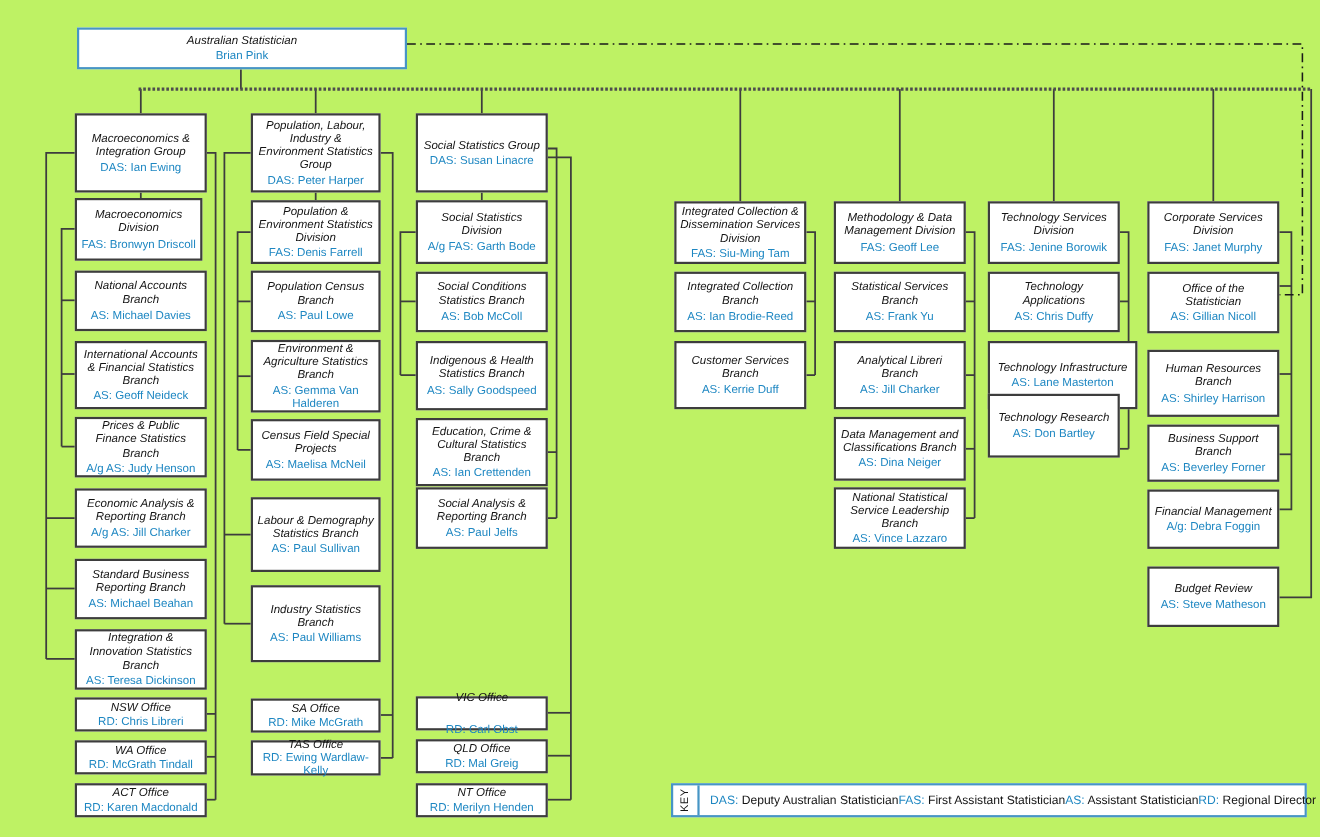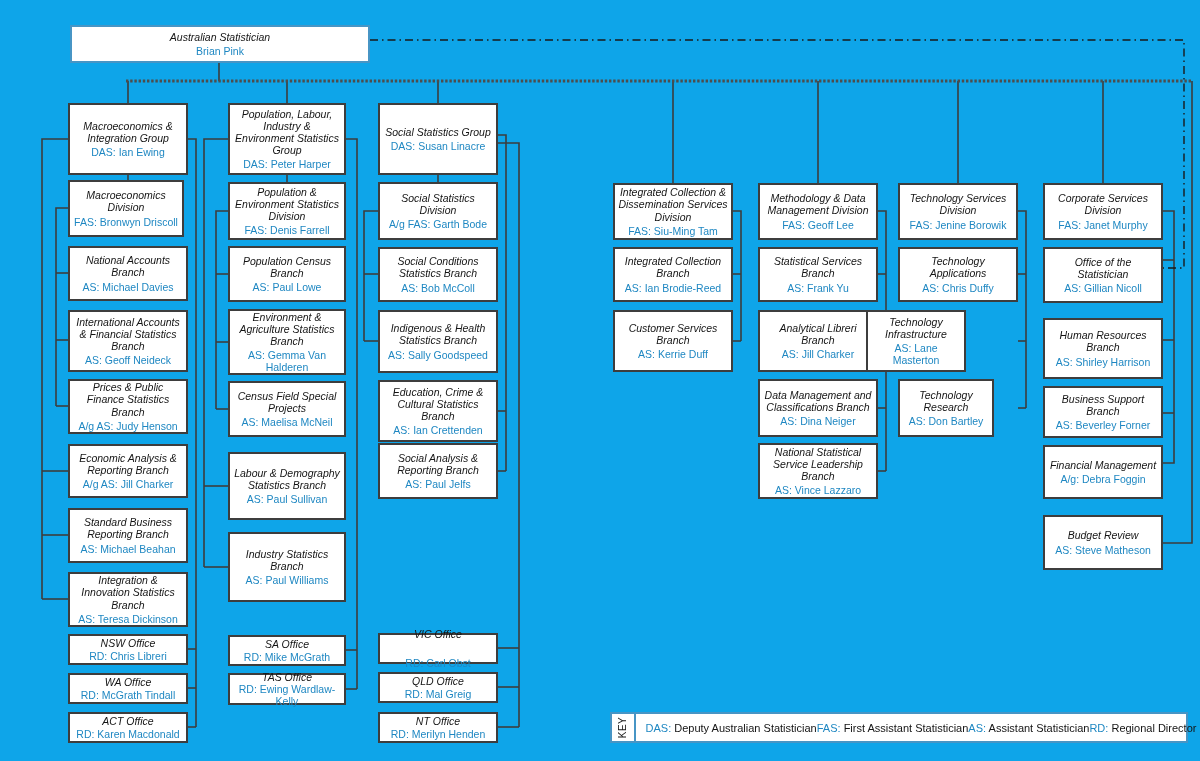--- a/index.html
+++ b/index.html
@@ -1,17 +1,17 @@
 <!DOCTYPE html>
 <html><head>
 <meta charset="utf-8">
 <style>
   html,body{margin:0;padding:0;background:#ffffff;}
   #canvas{
-    position:relative;width:1200px;height:761px;background:#0ea5e9;
+    position:relative;width:1200px;height:761px;background:#bef264;
     font-family:"Liberation Sans", sans-serif;overflow:hidden;
   }
   #wires{position:absolute;left:0;top:0;width:1200px;height:761px;}
   .box{
     position:absolute;background:#ffffff;border:2px solid #3d3d3d;
     display:flex;flex-direction:column;align-items:center;justify-content:center;
     text-align:center;padding:1px 3px;box-sizing:border-box;
     font-size:10.5px;line-height:1.16;
   }
   .box .t{font-style:italic;color:#141414;display:block;}
@@ -279,25 +279,25 @@
   </div>
 
   <div class="box" style="left:898px;top:183px;width:120px;height:57px">
     <span class="t">Technology Services Division</span>
     <span class="p">FAS: Jenine Borowik</span>
   </div>
   <div class="box" style="left:898px;top:247px;width:120px;height:55px">
     <span class="t">Technology Applications</span>
     <span class="p">AS: Chris Duffy</span>
   </div>
-  <div class="box" style="left:866px;top:310px;width:100px;height:62px">
+  <div class="box" style="left:898px;top:310px;width:136px;height:62px">
     <span class="t">Technology Infrastructure</span>
     <span class="p">AS: Lane Masterton</span>
   </div>
-  <div class="box" style="left:898px;top:379px;width:96px;height:58px">
+  <div class="box" style="left:898px;top:358px;width:120px;height:58px">
     <span class="t">Technology Research</span>
     <span class="p">AS: Don Bartley</span>
   </div>
 
   <div class="box" style="left:1043px;top:183px;width:120px;height:57px">
     <span class="t">Corporate Services Division</span>
     <span class="p">FAS: Janet Murphy</span>
   </div>
   <div class="box" style="left:1043px;top:247px;width:120px;height:56px">
     <span class="t">Office of the Statistician</span>

